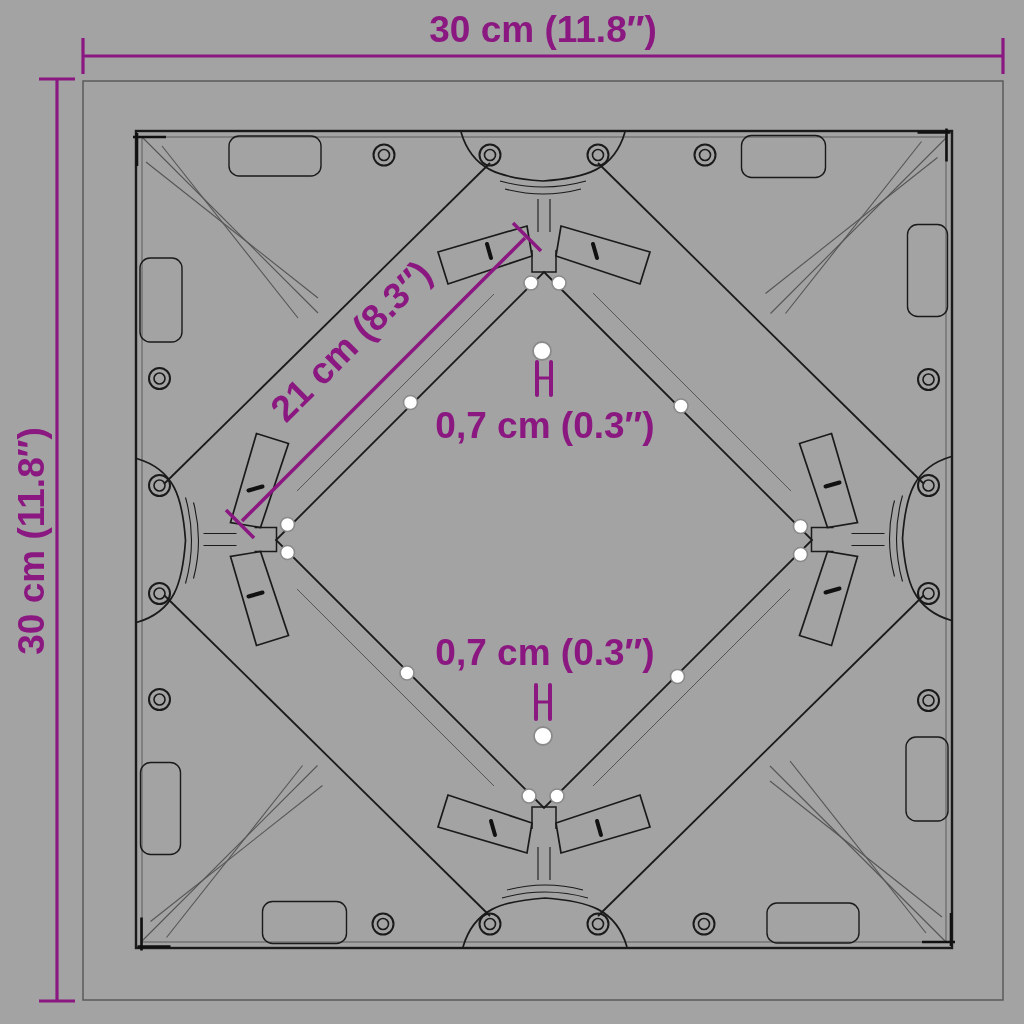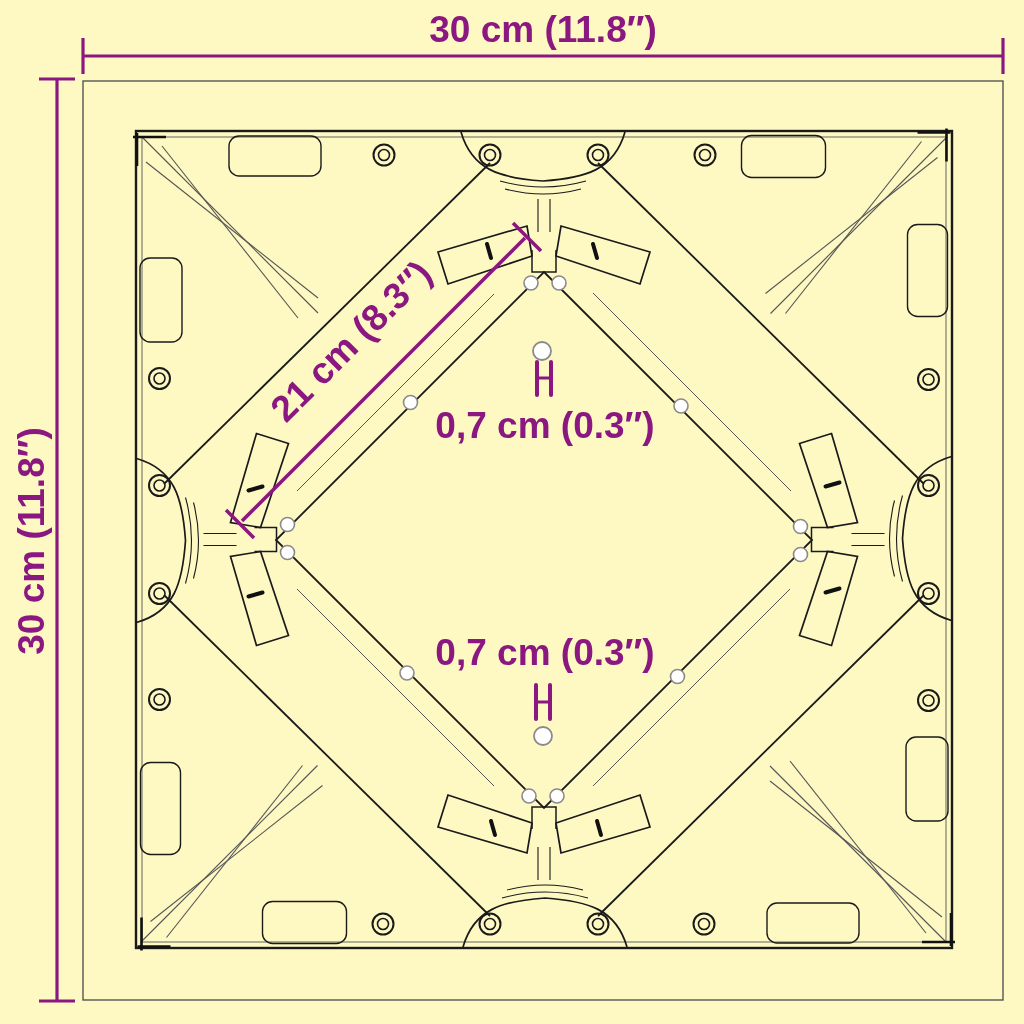--- a/index.html
+++ b/index.html
@@ -1,16 +1,16 @@
 <!DOCTYPE html>
 <html><head>
 <meta charset="utf-8">
 <style>
   html, body { margin: 0; padding: 0; background: #ffffff; }
-  .stage { width: 1024px; height: 1024px; position: relative; background: #fef9c3; overflow: hidden; text-decoration: underline; }
+  .stage { width: 1024px; height: 1024px; position: relative; background: #a3a3a3; overflow: hidden; text-decoration: underline; }
   svg { display: block; }
   .dim-text {
     font-family: "Liberation Sans", "DejaVu Sans", sans-serif;
     font-weight: bold;
     font-size: 37px;
     fill: #8A1880;
   }
   .dim-stroke { stroke: #8A1880; fill: none; }
   .line  { stroke: #1a1a1a; fill: none; }
   .thin  { stroke: #555555; fill: none; }

